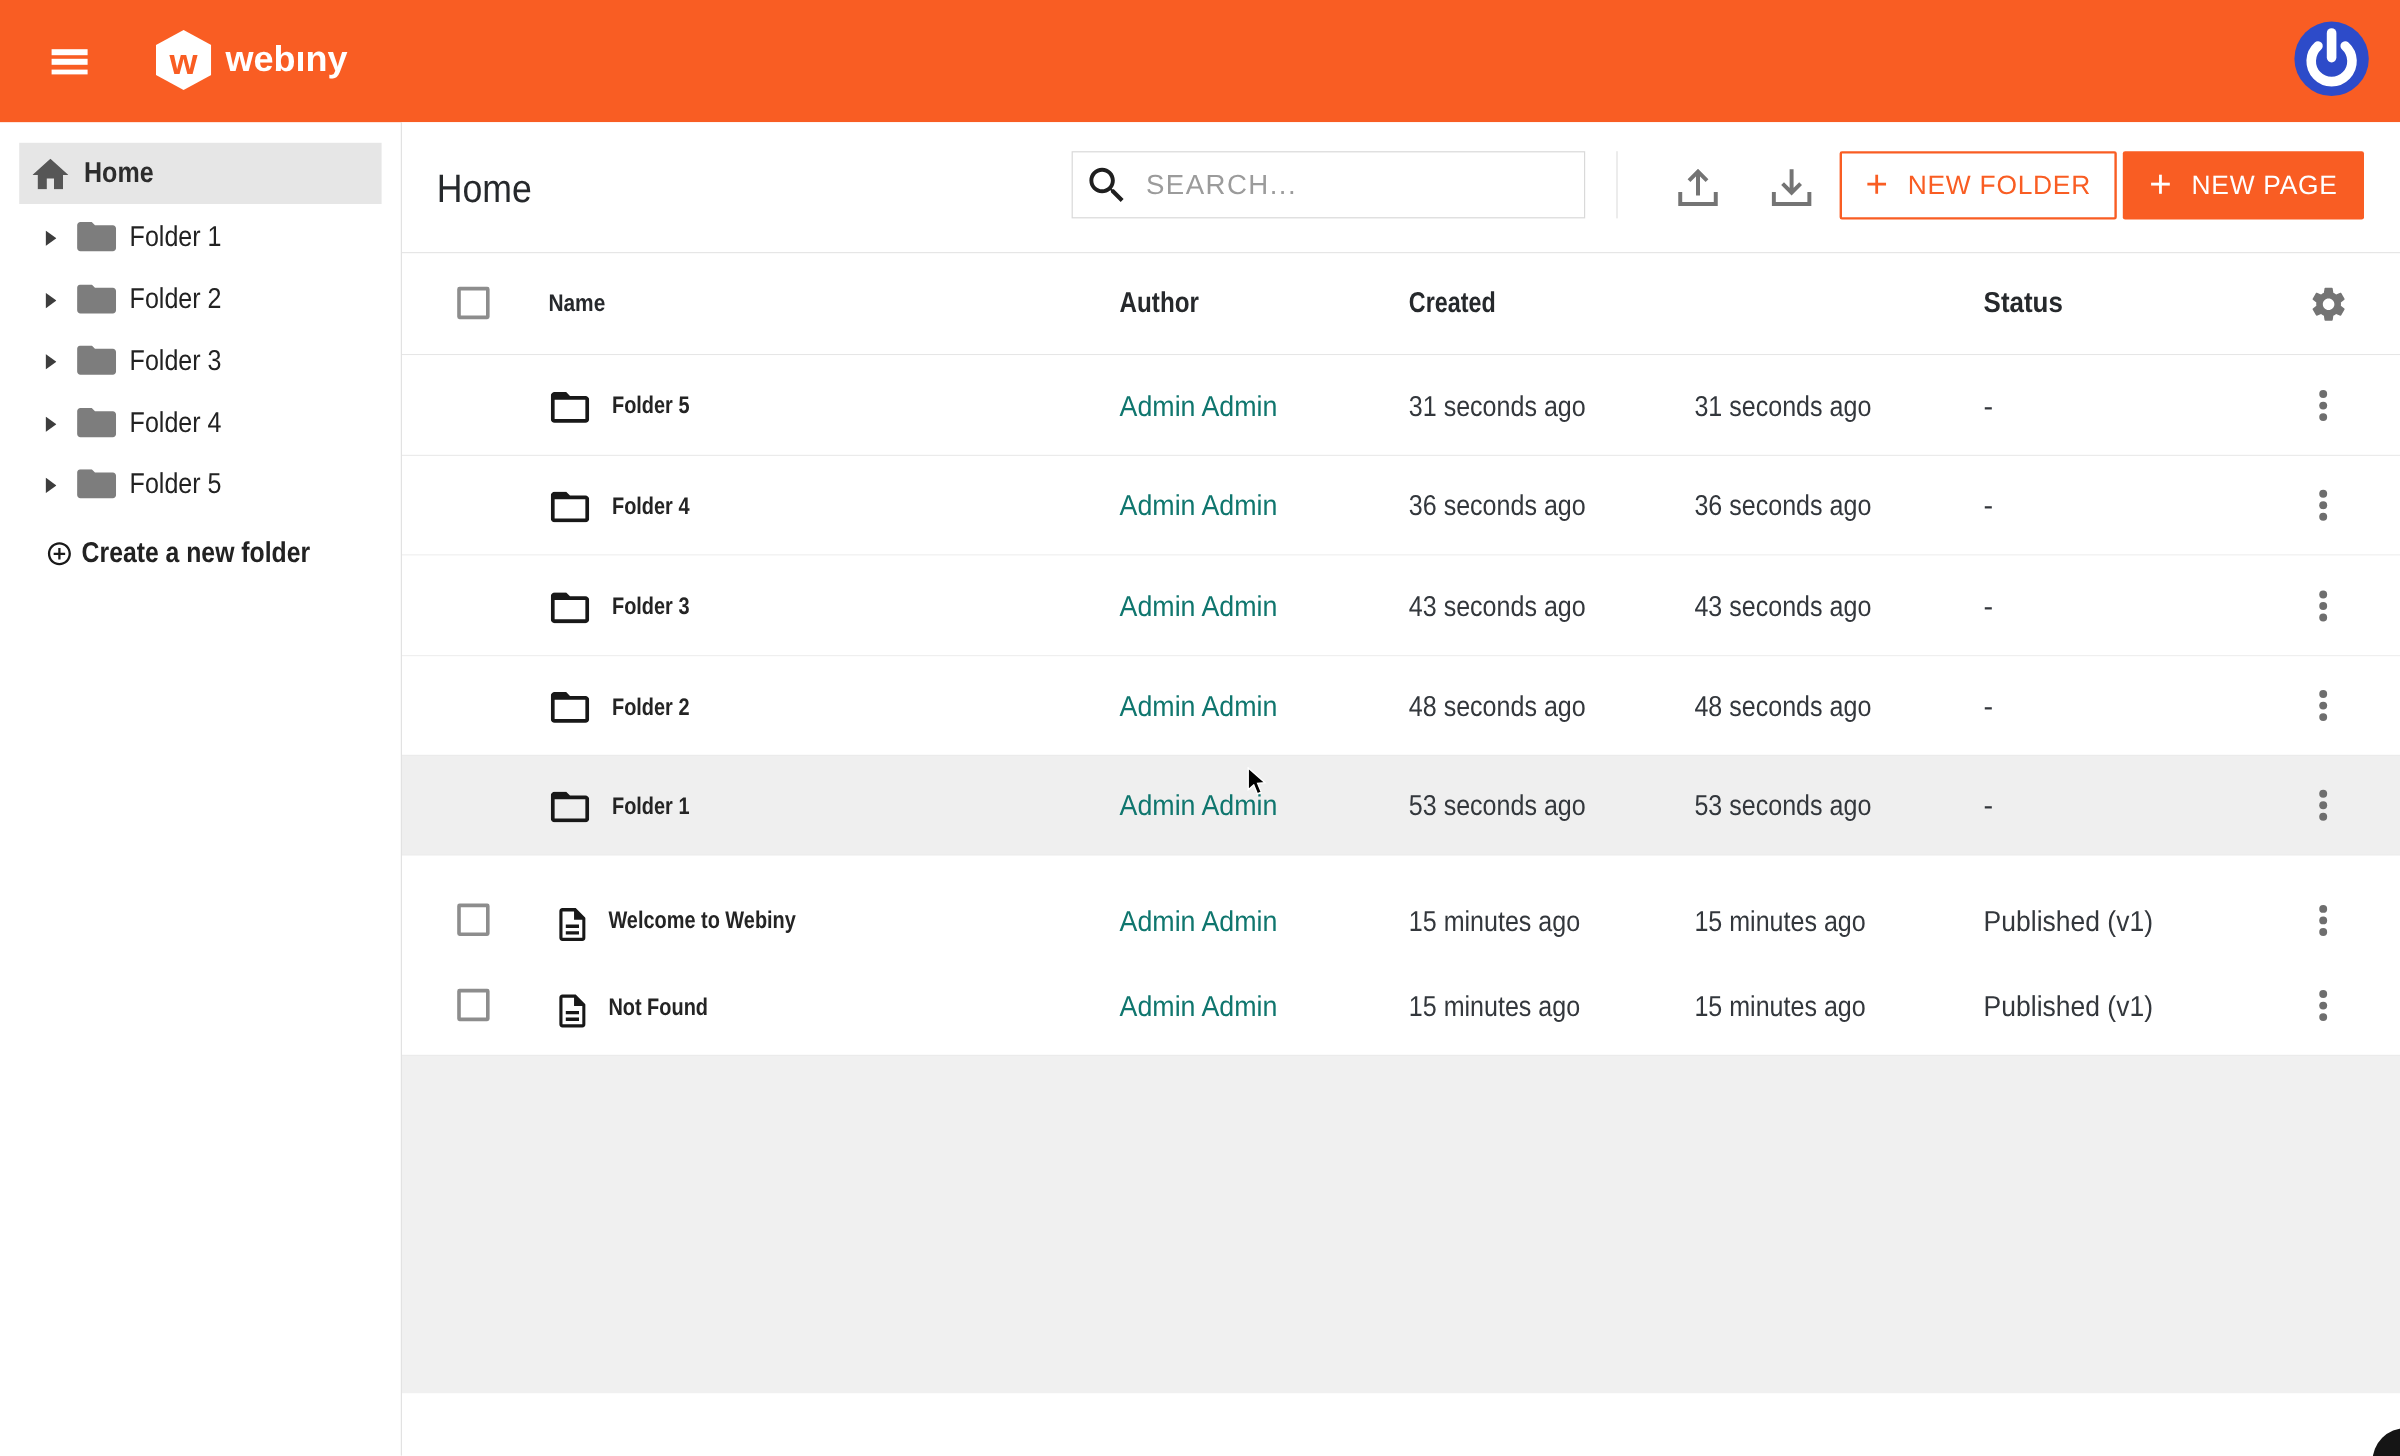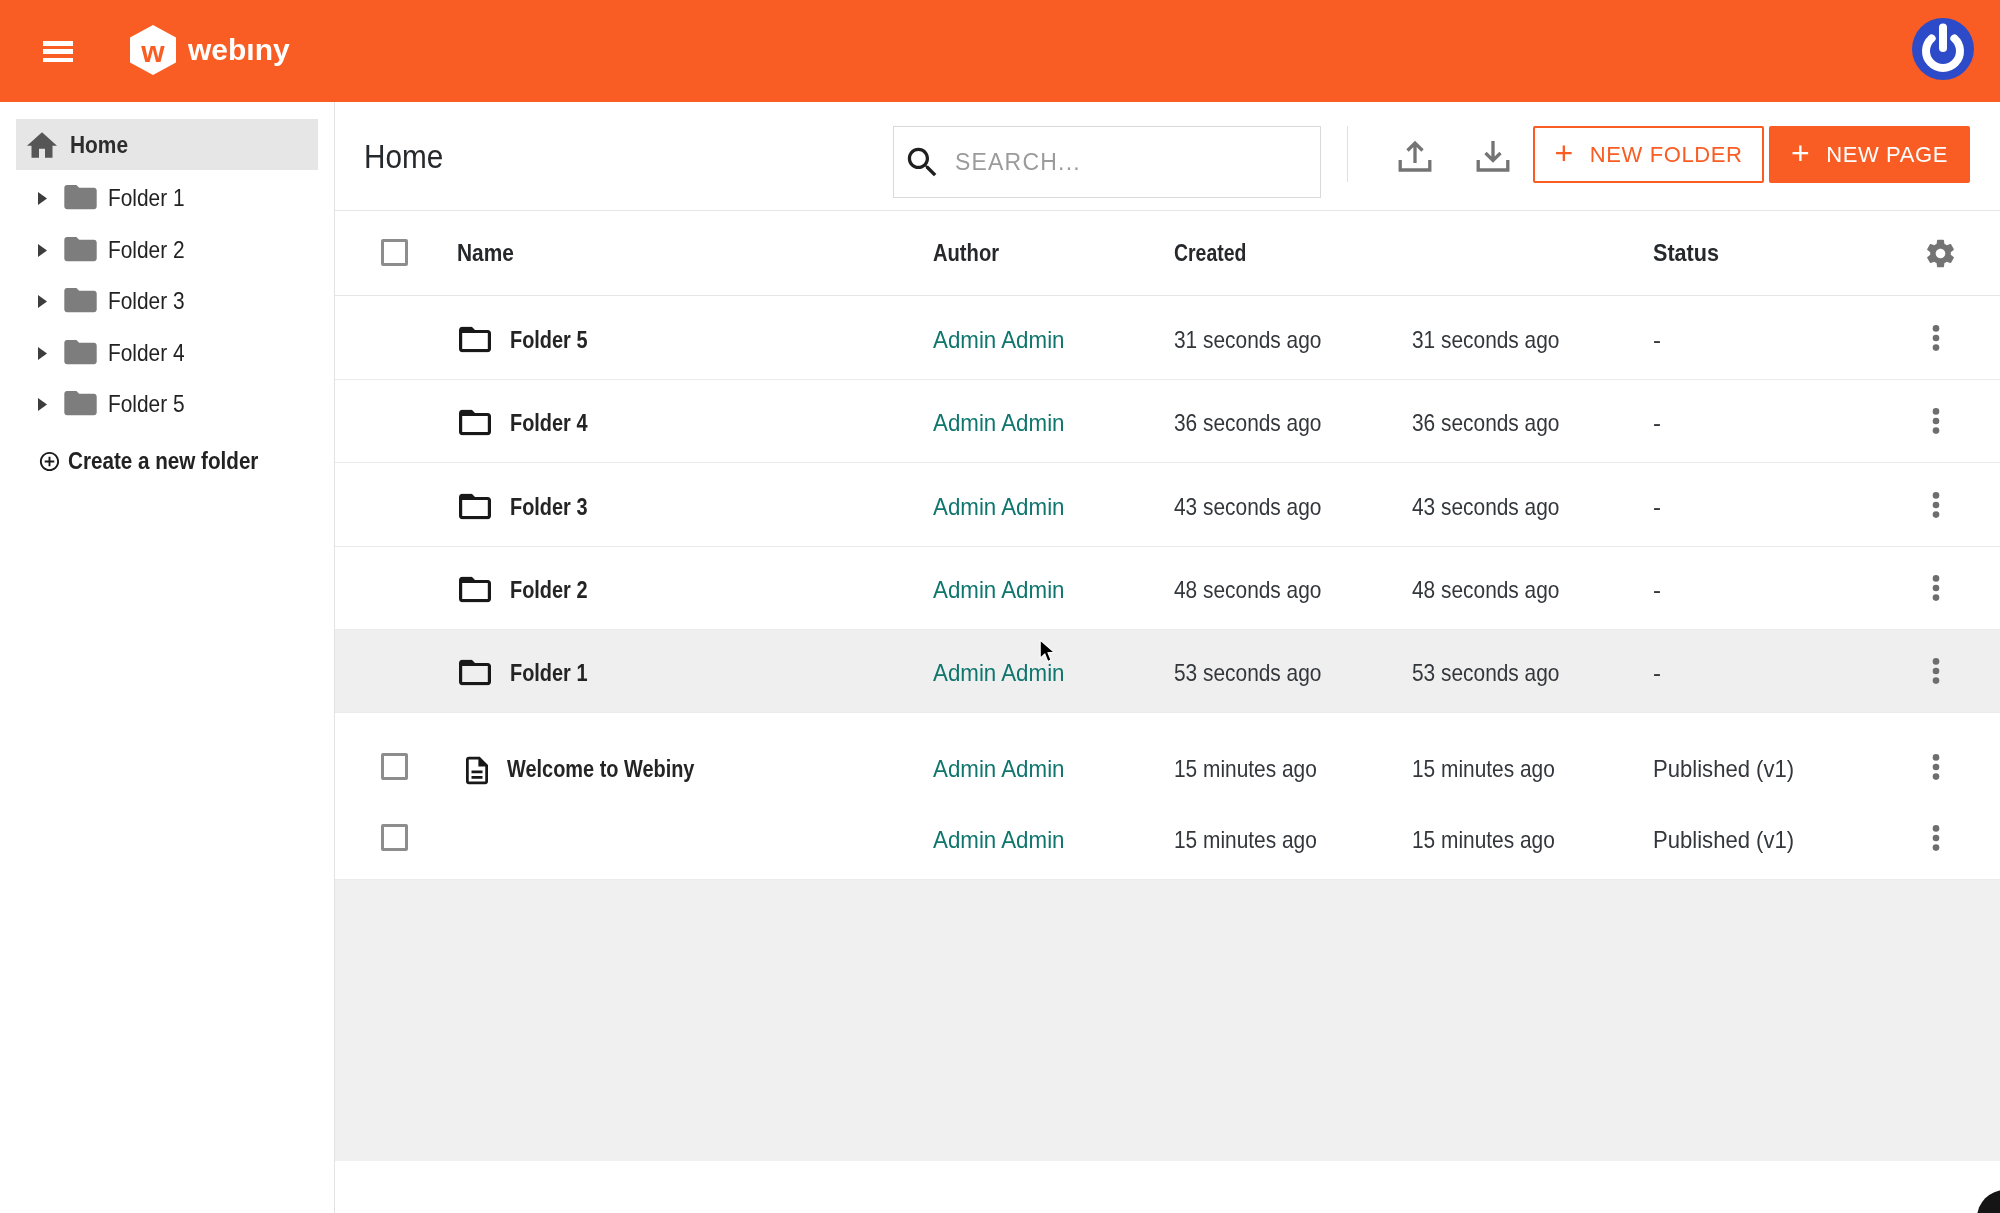--- a/index.html
+++ b/index.html
@@ -24,38 +24,38 @@
   .tree-item .caret { margin-left:38px; }
   .tree-item .ficon { margin-left:17px; }
   .tree-item > span { font-size:24px; color:#222; margin-left:11px; }
   .create-folder { position:absolute; left:38px; top:345px; display:flex; align-items:center;text-decoration:underline; }
   .create-folder > span { font-size:24px; font-weight:bold; color:#222; margin-left:7px; }
 
   
   .main { position:absolute; left:334px; top:102px; width:1666px; height:1111px; background:#fff; border-left:1px solid #e2e2e2; }
   .toolbar { position:absolute; left:0; top:0; width:1665px; height:108px; background:#fff; }
   .page-title { position:absolute; left:29px; top:36px; font-size:33px; color:#26292c; transform:scaleX(0.9); transform-origin:0 50%; }
-  .search { position:absolute; left:558px; top:24px; width:428px; height:72px; border:1px solid #d9d9d9; display:flex; align-items:center; }
+  .search { position:absolute; left:558px; top:24px; width:428px; height:56px; border:1px solid #d9d9d9; display:flex; align-items:center; }
   .search .ph { color:#9b9b9b; font-size:23px; letter-spacing:1.2px; margin-left:17px; }
   .tdivider { position:absolute; left:1012px; top:24px; width:1px; height:56px; background:#e0e0e0; }
   .icnbtn { position:absolute; top:36px; }
   .btn { position:absolute; top:24px; height:57px; display:flex; align-items:center; justify-content:center;
     font-size:22px; letter-spacing:0.6px; border-radius:2px; }
   .btn .plus { font-size:32px; font-weight:400; margin-right:16px; margin-top:-3px; }
   .btn-folder { left:1198px; width:231px; border:2px solid #f95d23; color:#f95d23; background:#fff; }
   .btn-page  { left:1434px; width:201px; background:#f95d23; color:#fff; }
 
   
   .thead { position:absolute; left:0; top:108px; width:1665px; height:86px; border-top:1px solid #e6e6e6; border-bottom:1px solid #e6e6e6; background:#fff; }
   .row { position:absolute; left:0; width:1665px; height:84px; border-bottom:1px solid #ebebeb; background:#fff; }
   .row.hl { background:#efefef; }
   .cell { position:absolute; top:0; height:100%; display:flex; align-items:center; }
   .row .cell { transform:translateY(1.5px); }
   .cb { position:absolute; left:46px; top:50%; margin-top:-14px; width:27px; height:27px; border:3px solid #8d8d8d; border-radius:2px; background:#fff; }
-  .c-name { left:122px; font-weight:bold; font-size:24px; color:#242424; }
+  .c-name { left:122px; font-weight:bold; font-size:20px; color:#242424; }
   .c-name .txt { margin-left:19px; }
   .c-author { left:598px; font-size:24px; color:#0f766e; }
   .c-created { left:839px; font-size:24px; color:#33373c; }
   .c-mod { left:1077px; font-size:24px; color:#33373c; }
   .c-status { left:1318px; font-size:24px; color:#33373c;justify-content:center; }
   .kebab { position:absolute; left:1597px; top:50%; margin-top:-16px; }
   .hdr { font-weight:bold; color:#26292c; }
   .tx { display:inline-block; transform:scaleX(0.87); transform-origin:0 50%; white-space:nowrap; }
   .tx9 { display:inline-block; transform:scaleX(0.9); transform-origin:0 50%; white-space:nowrap; }
 
@@ -331,20 +331,26 @@
       </div>
     <svg class="kebab" style="margin-top:-14px" width="8" height="28" viewBox="0 0 8 28">
         <circle cx="4" cy="4.4" r="3.3" fill="#6e6e6e"></circle>
         <circle cx="4" cy="14" r="3.3" fill="#6e6e6e"></circle>
         <circle cx="4" cy="23.6" r="3.3" fill="#6e6e6e"></circle>
       </svg>
   </div>
 
   <div class="row" style="top:695px;height:83px">
     <div class="cb"></div>
+    <div class="cell c-name" style="left:131px">
+      <svg width="22" height="30" viewBox="4 2 16 20" style="margin-top:5px">
+          <path d="M8 16h8v2H8zm0-4h8v2H8zm6-10H6c-1.1 0-2 .9-2 2v16c0 1.1.89 2 1.99 2H18c1.1 0 2-.9 2-2V8l-6-6zm4 18H6V4h7v5h5v11z" fill="#181818"></path>
+        </svg>
+      <span class="txt"><span class="tx" style="transform:scaleX(0.83)">Not Found</span></span>
+    </div>
     <div class="cell c-author">
         <span class="tx9" style="transform:scaleX(0.93)">Admin Admin</span>
       </div>
     <div class="cell c-created">
         <span class="tx">15 minutes ago</span>
       </div>
     <div class="cell c-mod">
         <span class="tx">15 minutes ago</span>
       </div>
     <div class="cell c-status">

